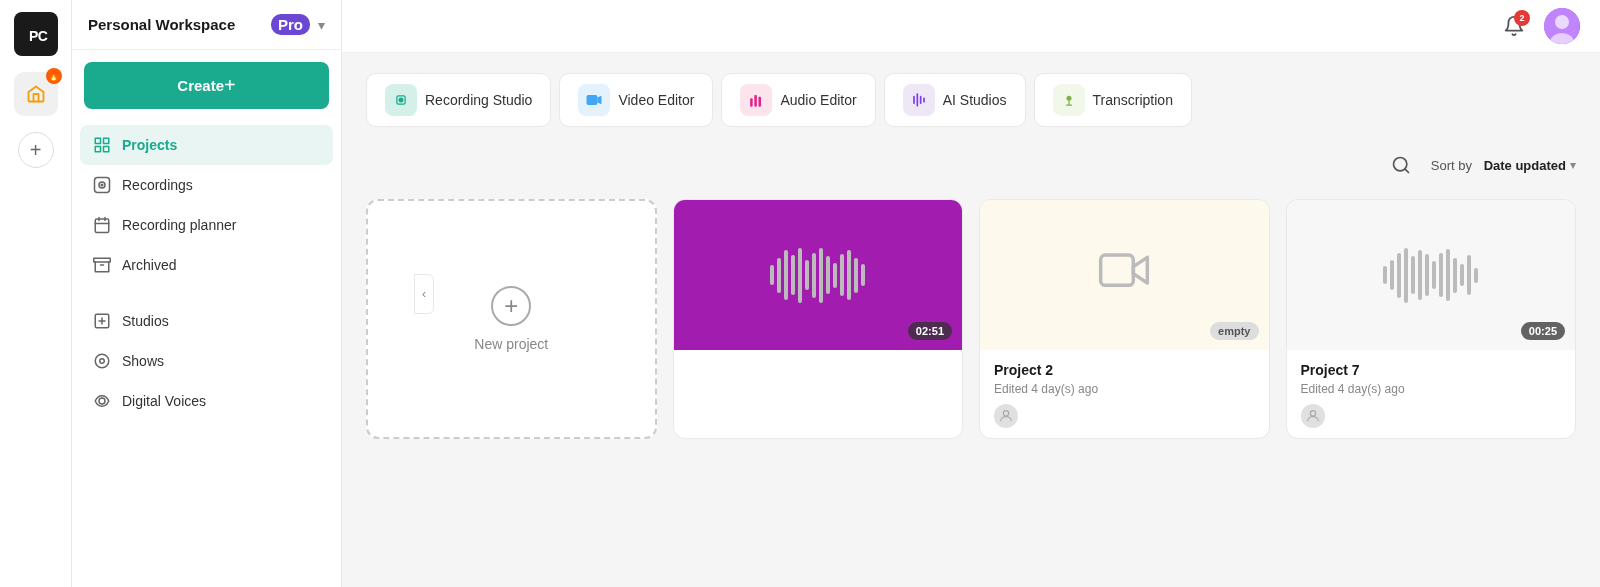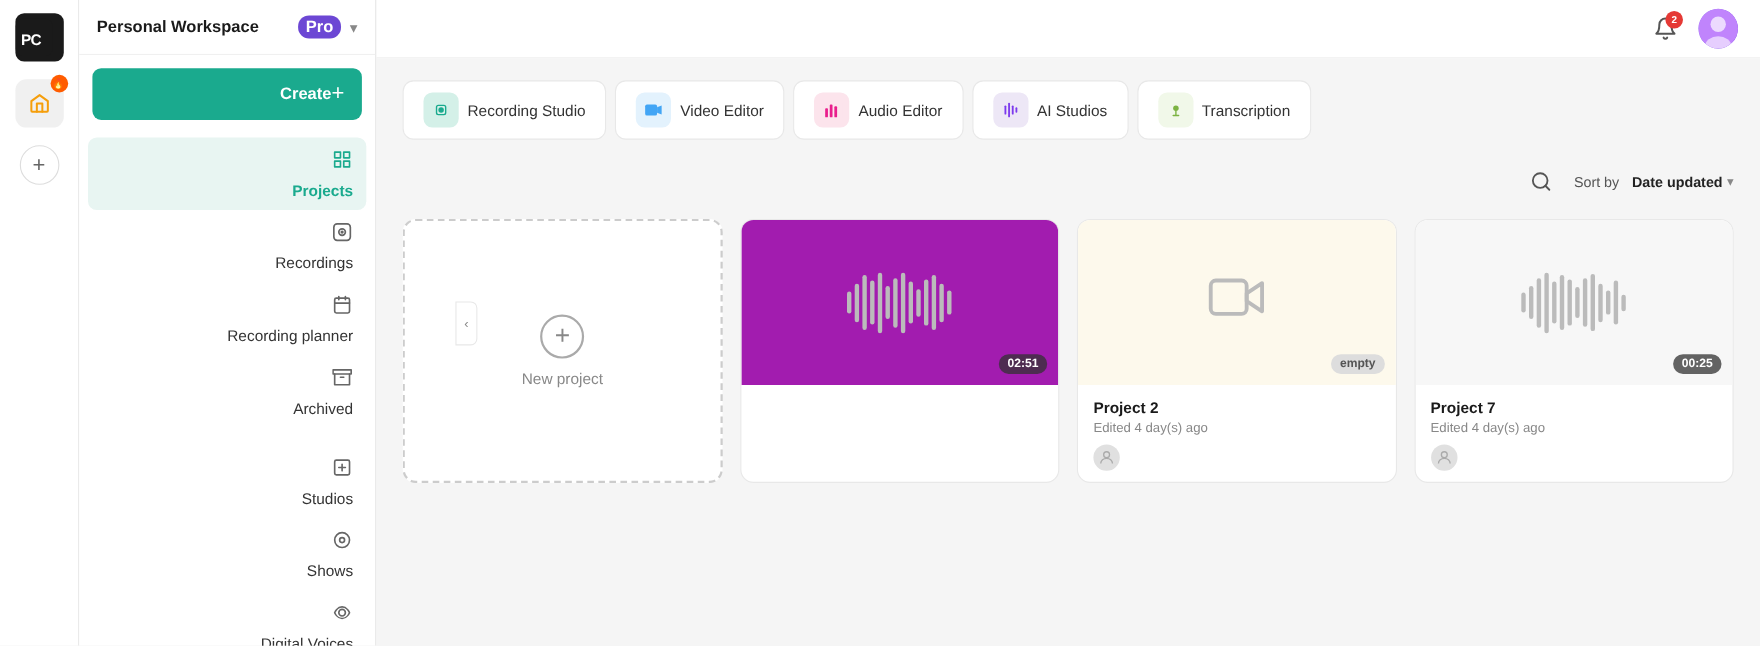--- a/index.html
+++ b/index.html
@@ -17,21 +17,21 @@
       gap: 16px;
       flex-shrink: 0;
     }
     .logo {
       width: 44px;
       height: 44px;
       border-radius: 8px;
       background: #1a1a1a;
       display: flex;
       align-items: center;
-      justify-content: flex-start;
+      justify-content: flex-end;
       color: #fff;
       font-weight: 900;
       font-size: 10px;
       letter-spacing: -0.5px;
       flex-shrink: 0;
     }
     .home-icon-btn {
       width: 44px;
       height: 44px;
       border-radius: 10px;
@@ -107,43 +107,42 @@
     }
     .create-btn {
       margin: 12px;
       background: #1aaa8e;
       color: #fff;
       border: none;
       border-radius: 8px;
       padding: 12px 16px;
       display: flex;
       align-items: center;
-      justify-content: flex-end;
+      justify-content: center;
       font-size: 15px;
       font-weight: 600;
       cursor: pointer;
     }
     .create-btn .plus {
       font-size: 20px;
       font-weight: 300;
     }
     .nav-section {
       padding: 4px 8px;
       flex: 1;
     }
     .nav-item {
       display: flex;
-      align-items: flex-end;
+      align-items: center;
       gap: 10px;
       padding: 10px 12px;
       border-radius: 8px;
       cursor: pointer;
       font-size: 14px;
       color: #333;
-      flex-direction: column;
     }
     .nav-item.active { background: #e8f5f2; color: #1aaa8e; font-weight: 600; }
     .nav-icon {
       width: 20px;
       height: 20px;
       display: flex;
       align-items: center;
       justify-content: center;
       color: #666;
       flex-shrink: 0;

